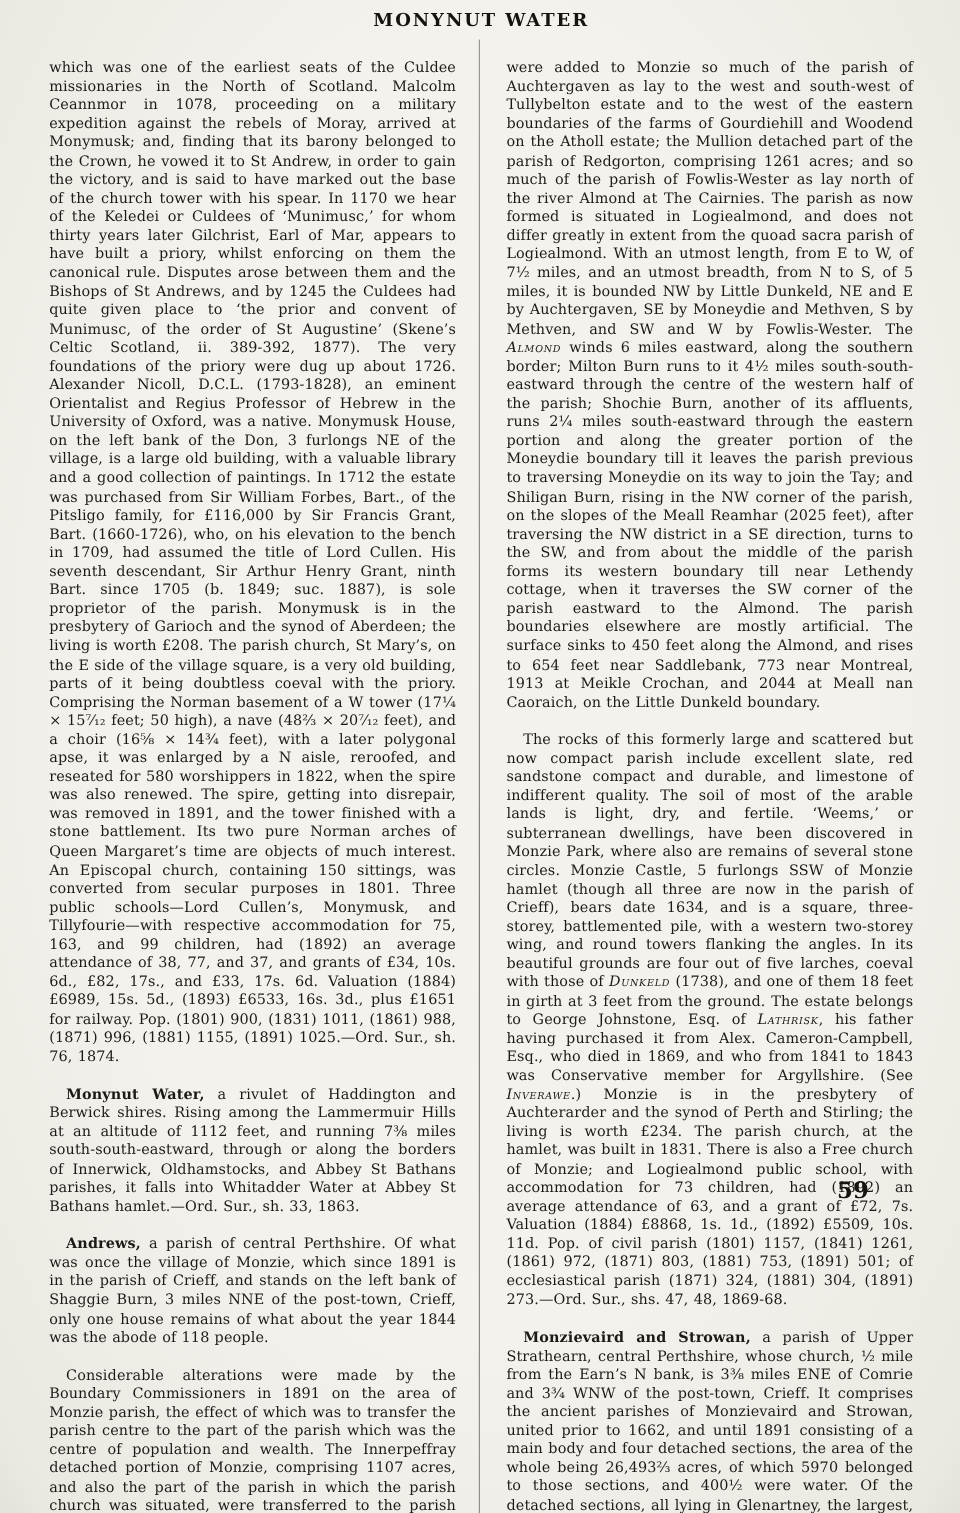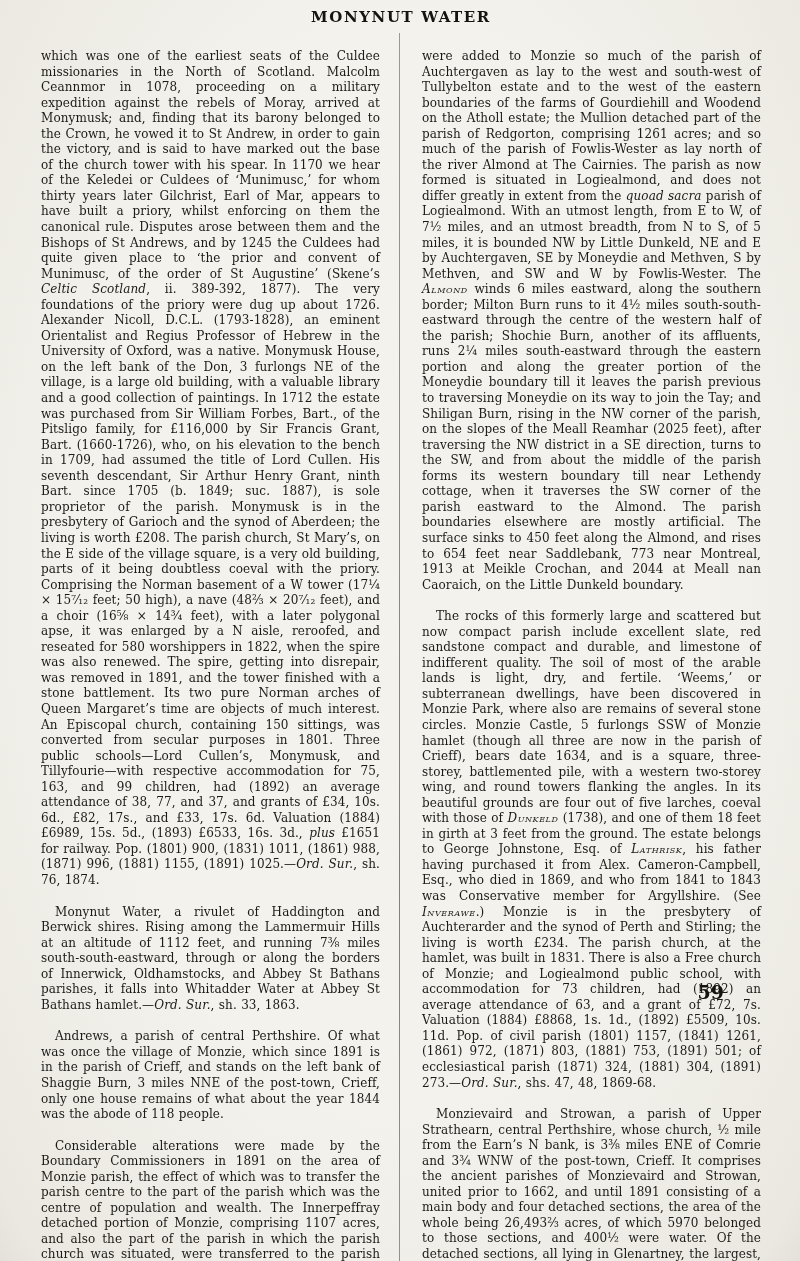--- a/index.html
+++ b/index.html
@@ -24,22 +24,22 @@
   .divider{width:1px;background:linear-gradient(#9a9892,#807e78 60%,#9a9892);}
   .col p{
     margin:16px;
     text-align:justify;
     font-size:12px;
     line-height:15.55px;
     letter-spacing:0.1px;
     word-spacing:0.4px;
   }
   .col p.indent{text-indent:14px;}
-  .seg-bold{font-weight:normal;}
-  .seg-italic{font-style:italic;}
+  .seg-bold{font-weight:bold;}
+  .seg-italic{}
   .seg-smallcaps{font-variant:small-caps;letter-spacing:0.6px;font-style:italic;}
   .page-number{
     position:absolute;right:76px;bottom:8px;
     font-weight:bold;font-size:19px;color:#16140f;
   }
 </style>
 </head>
 <body>
 
 <div class="page">

